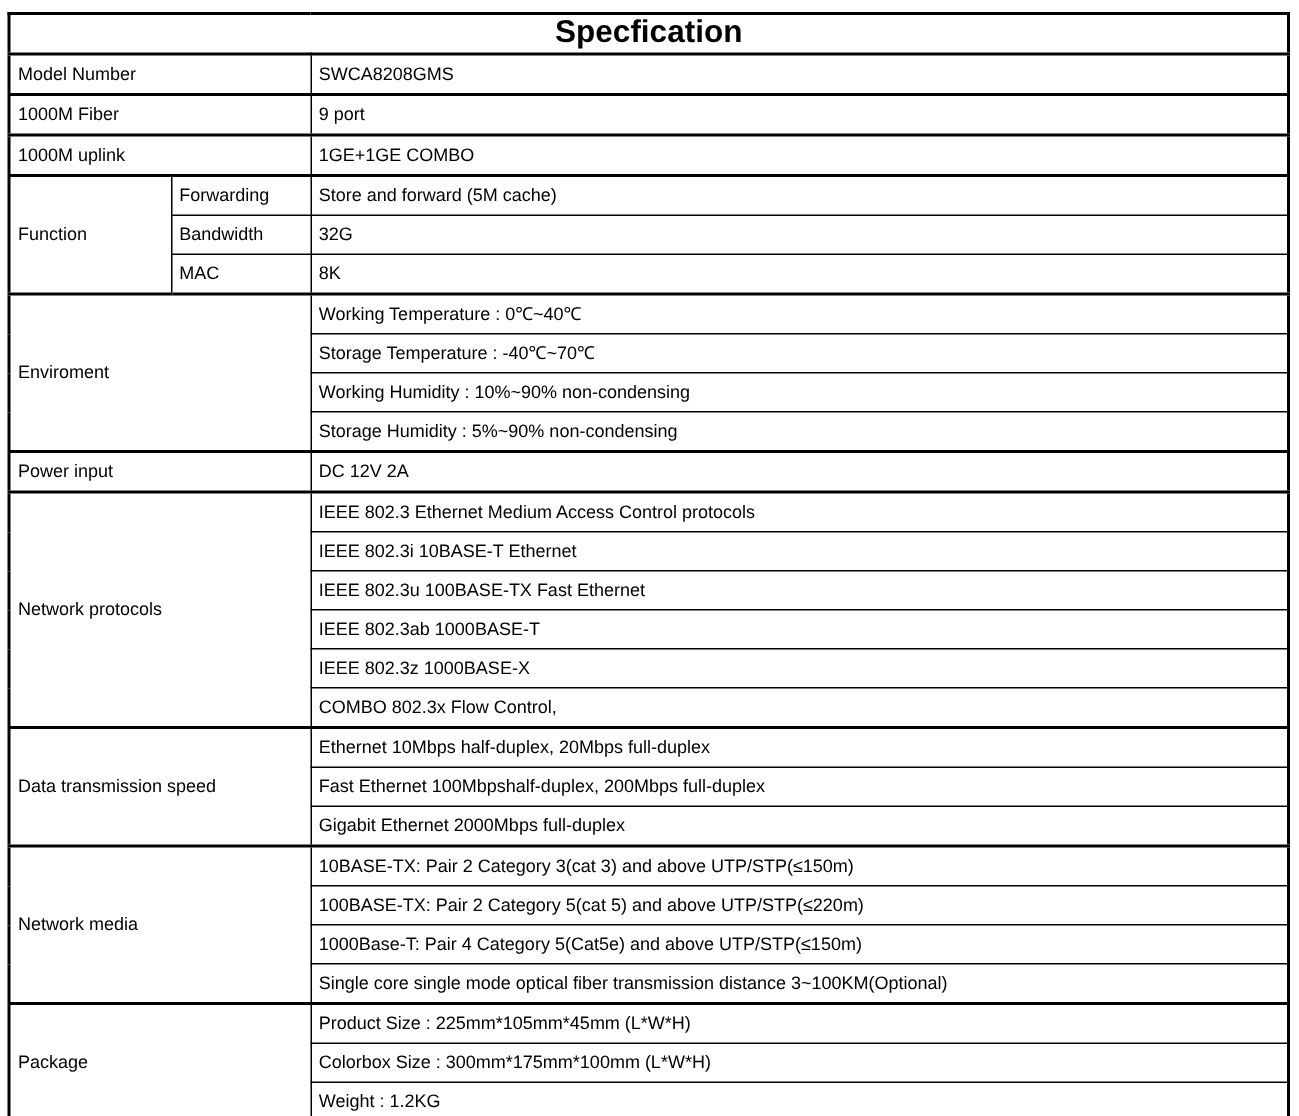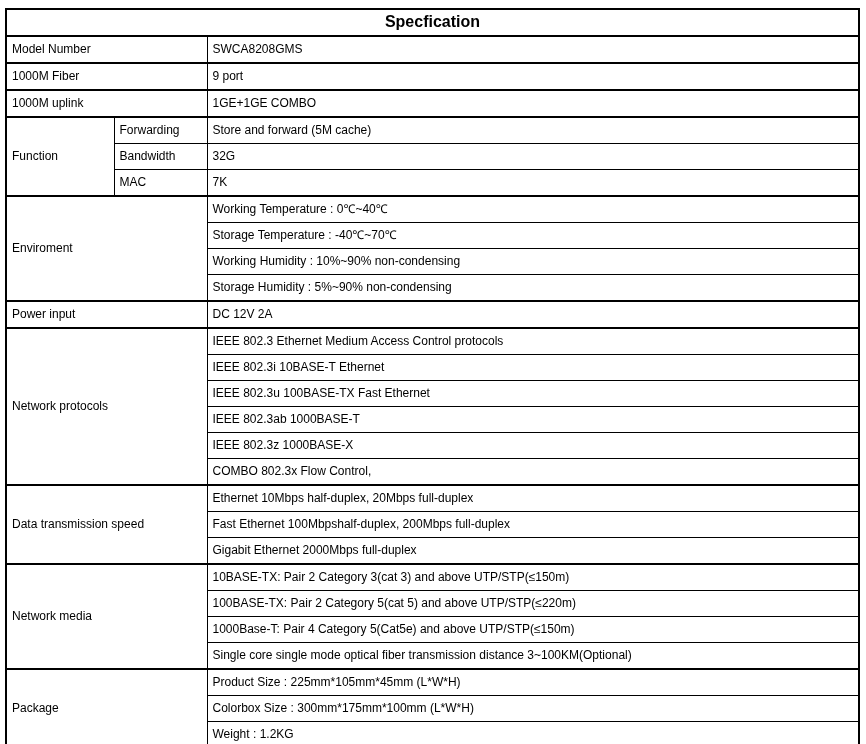--- a/index.html
+++ b/index.html
@@ -37,21 +37,21 @@
     overflow: hidden;
     white-space: nowrap;
     text-align: left;
   }
   .spec-table td.bb2 {
     border-bottom-width: 2px;
   }
   .spec-table td.title {
     text-align: center;
     font-weight: 700;
-    font-size: 16px;
+    font-size: 21px;
   }
   .spec-table td.center-label {
     text-align: left;
   }
 </style>
 </head>
 <body>
 
 <div class="page">
   <table class="spec-table">
@@ -85,21 +85,21 @@
         <td rowspan="3" class="bb2">Function</td>
         <td>Forwarding</td>
         <td>Store and forward (5M cache)</td>
       </tr>
       <tr>
         <td>Bandwidth</td>
         <td>32G</td>
       </tr>
       <tr>
         <td class="bb2">MAC</td>
-        <td class="bb2">7K</td>
+        <td class="bb2">8K</td>
       </tr>
 
       <tr>
         <td colspan="2" rowspan="4" class="bb2">Enviroment</td>
         <td>Working Temperature : 0℃~40℃</td>
       </tr>
       <tr>
         <td>Storage Temperature : -40℃~70℃</td>
       </tr>
       <tr>

